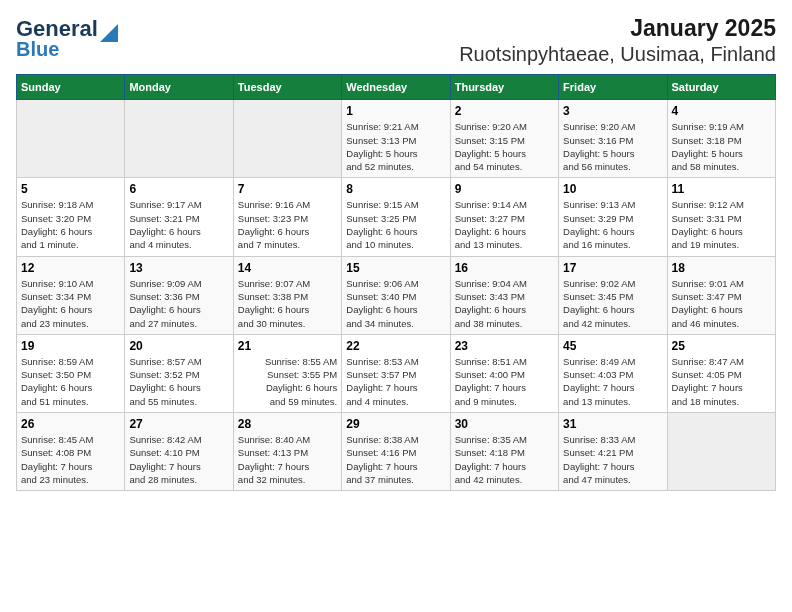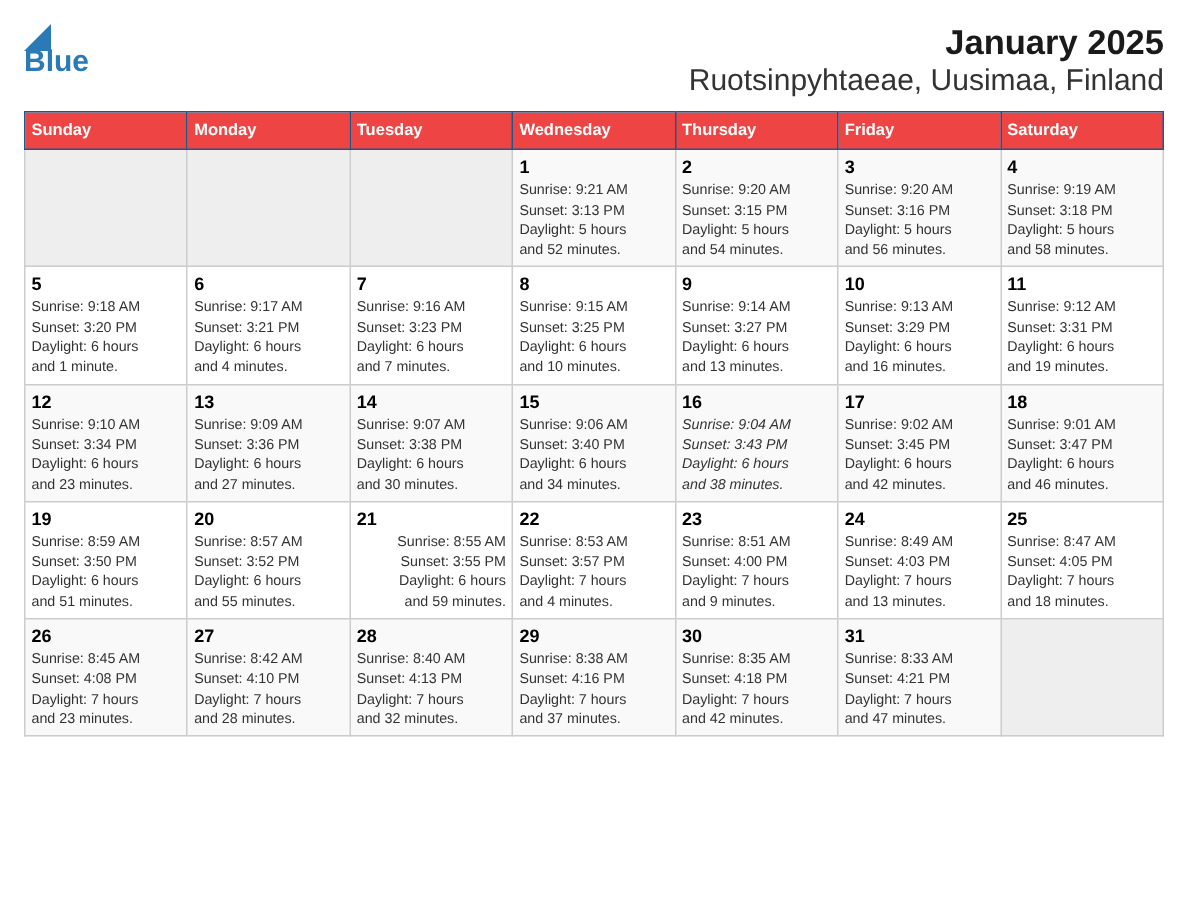--- a/index.html
+++ b/index.html
@@ -34,21 +34,21 @@
       font-size: 20px;
       color: #333;
       margin-top: 2px;
     }
     table {
       width: 100%;
       border-collapse: collapse;
       font-size: 10px;
     }
     thead th {
-      background: #ef4444;
+      background: #15803d;
       color: #fff;
       font-weight: bold;
       font-size: 11px;
       padding: 6px 4px;
       text-align: left;
       border: 1px solid #1a5a8a;
     }
     tbody td {
       border: 1px solid #ccc;
       vertical-align: top;
@@ -74,20 +74,21 @@
     .empty-cell {
       background: #eee !important;
     }
   </style>
 </head>
 <body>
 
 <div class="header-area">
   <div class="logo">
     <div style="display:flex; align-items:flex-end; gap:2px;">
+      <span style="font-size:22px; font-weight:bold; color:#1a3a5c;">General</span>
       <svg width="18" height="18" viewBox="0 0 18 18">
         <polygon points="0,18 18,0 18,18" fill="#2a7ab8"></polygon>
       </svg>
     </div>
     <div style="font-size:20px; font-weight:bold; color:#2a7ab8; margin-top:-4px;">Blue</div>
   </div>
   <div class="title-area">
     <div class="calendar-title">January 2025</div>
     <div class="calendar-subtitle">Ruotsinpyhtaeae, Uusimaa, Finland</div>
   </div>
@@ -214,21 +215,21 @@
         </td>
         <td>
           <span class="day-num">15</span>
           <div class="day-info" style="white-space: pre-line;">Sunrise: 9:06 AM
 Sunset: 3:40 PM
 Daylight: 6 hours
 and 34 minutes.</div>
         </td>
         <td>
           <span class="day-num">16</span>
-          <div class="day-info" style="white-space: pre-line; font-style: italic;">Sunrise: 9:04 AM
+          <div class="day-info" style="white-space: pre-line;">Sunrise: 9:04 AM
 Sunset: 3:43 PM
 Daylight: 6 hours
 and 38 minutes.</div>
         </td>
         <td>
           <span class="day-num">17</span>
           <div class="day-info" style="white-space: pre-line;">Sunrise: 9:02 AM
 Sunset: 3:45 PM
 Daylight: 6 hours
 and 42 minutes.</div>
@@ -271,21 +272,21 @@
 and 4 minutes.</div>
         </td>
         <td>
           <span class="day-num">23</span>
           <div class="day-info" style="white-space: pre-line;">Sunrise: 8:51 AM
 Sunset: 4:00 PM
 Daylight: 7 hours
 and 9 minutes.</div>
         </td>
         <td>
-          <span class="day-num">24</span>
+          <span class="day-num">45</span>
           <div class="day-info" style="white-space: pre-line;">Sunrise: 8:49 AM
 Sunset: 4:03 PM
 Daylight: 7 hours
 and 13 minutes.</div>
         </td>
         <td>
           <span class="day-num">25</span>
           <div class="day-info" style="white-space: pre-line;">Sunrise: 8:47 AM
 Sunset: 4:05 PM
 Daylight: 7 hours

